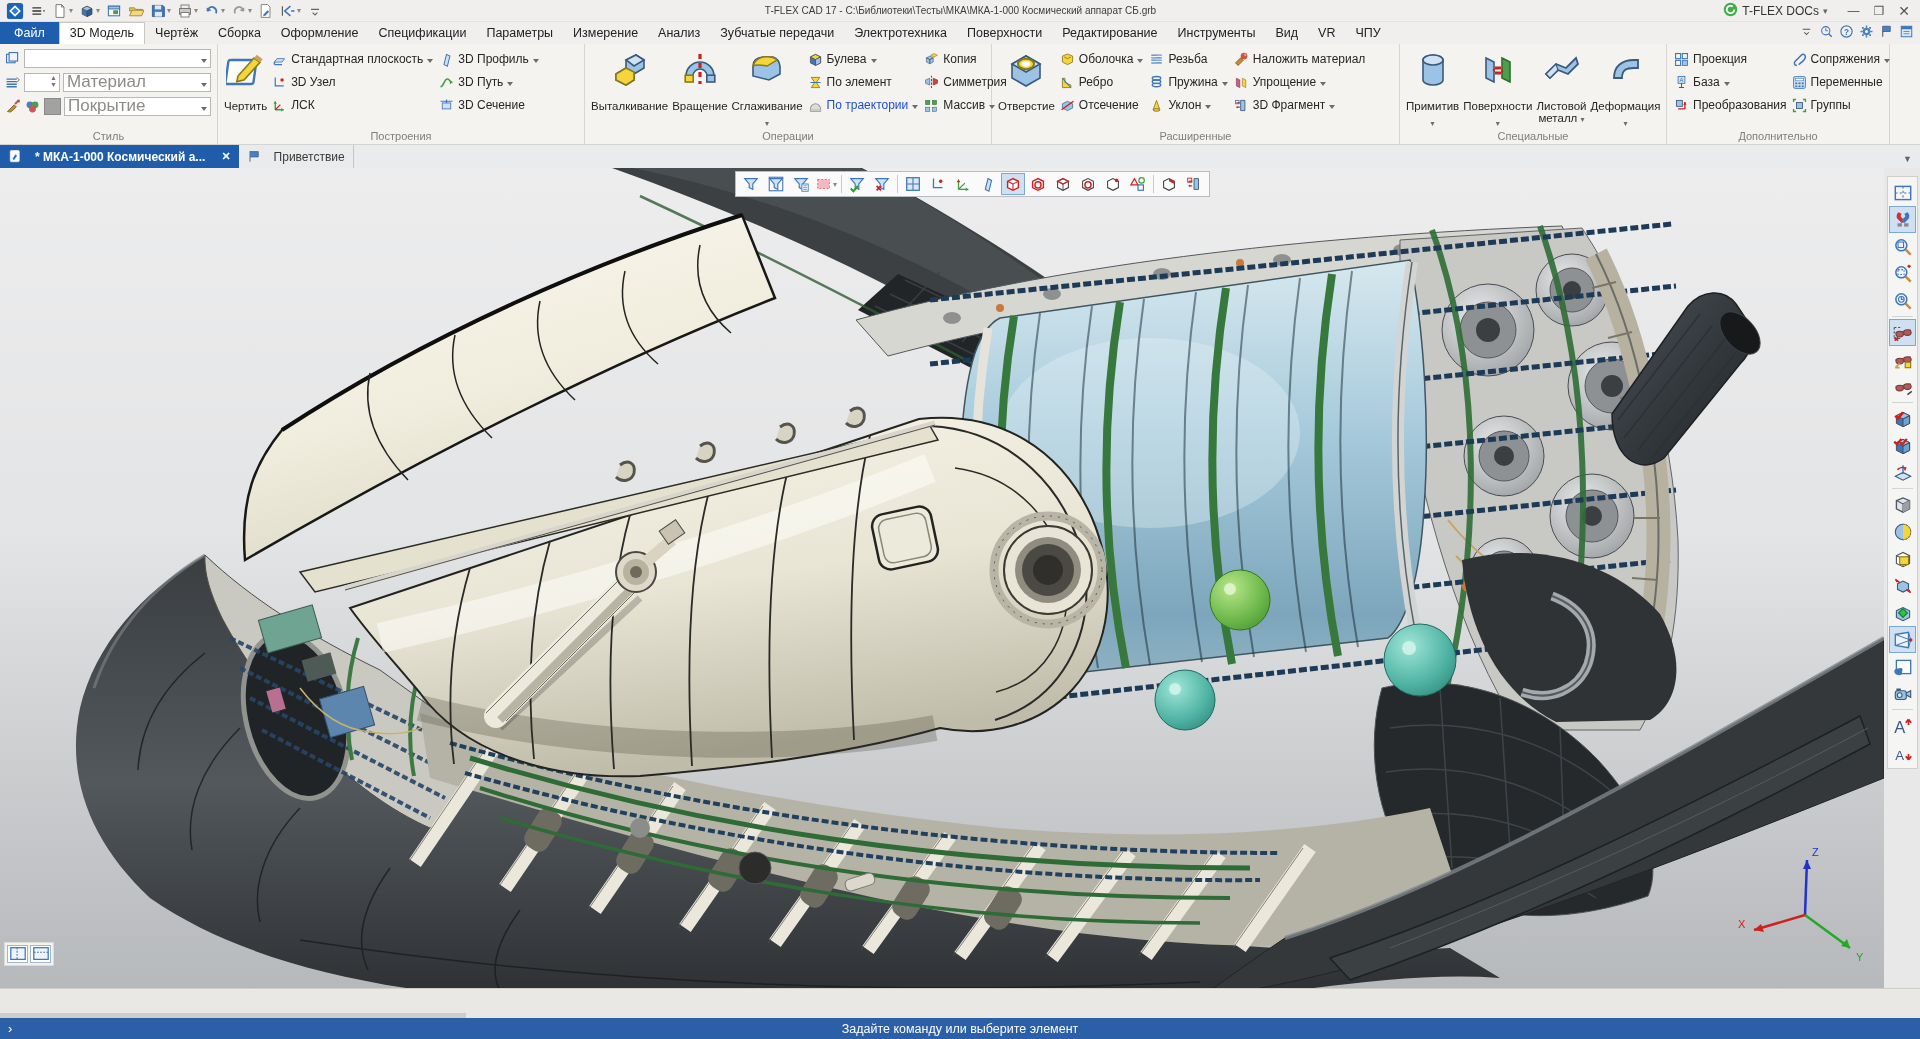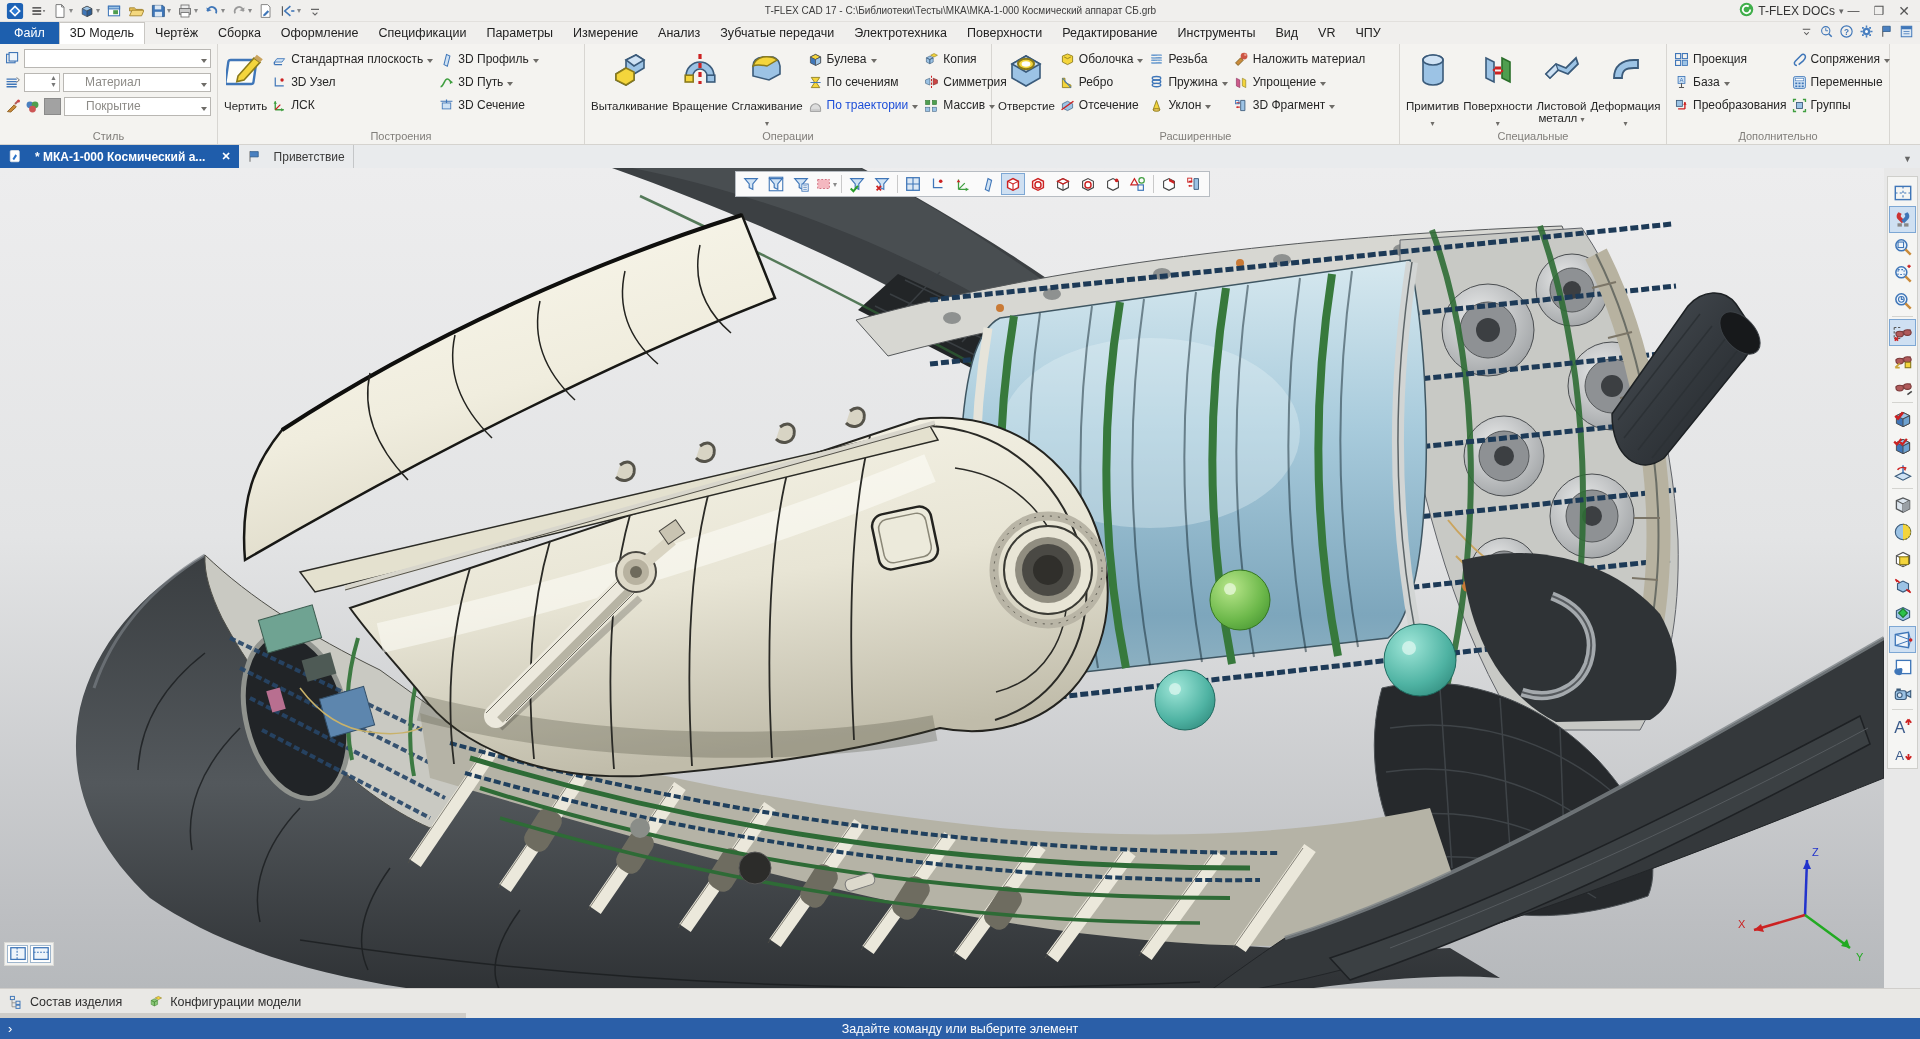--- a/index.html
+++ b/index.html
@@ -1,21 +1,21 @@
 <!DOCTYPE html>
 <html><head>
 <meta charset="utf-8">
 <style>
 *{margin:0;padding:0;box-sizing:border-box;font-family:"Liberation Sans",sans-serif}
 html,body{width:1920px;height:1039px;overflow:hidden;background:#e8e8e8}
 .titlebar{position:absolute;left:0;top:0;width:1920px;height:22px;background:#f0efed;border-bottom:1px solid #e2e0dd;display:flex;align-items:center}
 .qicons{display:flex;align-items:center;gap:2px;padding-left:4px}
 .qbtn{display:flex;align-items:center;height:20px;padding:0 2px}
 .title-text{position:absolute;left:1px;right:0;text-align:center;font-size:10px;color:#3c3c3c;pointer-events:none}
-.tb-right{position:absolute;right:4px;top:0;height:22px;display:flex;align-items:center;gap:4px}
+.tb-right{position:absolute;right:4px;top:0;height:22px;display:flex;align-items:center;gap:20px}
 .docs-btn{display:flex;align-items:center;gap:4px;font-size:12px;color:#333}
 .winctl{display:flex;gap:14px;align-items:center;color:#555;font-size:12px;padding-right:6px}
 .tabsrow{position:absolute;left:0;top:22px;width:1920px;height:22px;background:#f0efed;display:flex;align-items:flex-end}
 .rtab{font-size:12.5px;color:#222;padding:3px 10px 4px;height:22px;display:flex;align-items:center}
 .rtab.file{background:#1d5fae;color:#fff;padding:3px 14px 4px}
 .rtab.active{background:#fff;border:1px solid #c9c7c3;border-bottom:none}
 .tabs-right{position:absolute;right:2px;top:22px;height:22px;display:flex;align-items:center;gap:5px;padding-right:4px}
 .ribbon{position:absolute;left:0;top:44px;width:1920px;height:101px;background:#f4f3f0;border-bottom:1px solid #d5d3cf;display:flex}
 .rgroup{position:relative;height:100%;border-right:1px solid #d8d6d2;flex:none}
 .rgroup .caption{position:absolute;left:0;right:0;bottom:2px;text-align:center;font-size:11px;color:#807e7a}
@@ -25,21 +25,21 @@
 .rib-big .blabel{font-size:11.5px;color:#262626;margin-top:10px;white-space:nowrap;line-height:12px;text-align:center}
 .rib-big .barrow{height:8px}
 .ribcol{display:flex;flex-direction:column;justify-content:flex-start;gap:1px;padding:0 2px;flex:none}
 .rrow{display:flex;align-items:center;height:22px;gap:3px;white-space:nowrap}
 .rrow .rlabel{font-size:12px;color:#262626}
 .rrow.disabled .rlabel{color:#1d4ed8}
 .arr{width:8px;height:8px;position:relative}
 .arr:before{content:"";position:absolute;left:1px;top:4px;border:3px solid transparent;border-top:4px solid #6e6c68}
 .stylegrid{display:flex;flex-direction:column;gap:4px;padding:4px 6px 0 4px;width:100%}
 .srow{display:flex;align-items:center;gap:3px;height:20px}
-.combo{height:19px;background:#fff;border:1px solid #b9b7b3;display:flex;align-items:center;flex:1;position:relative;font-size:12px;color:#8d8b87;padding-left:21px}
+.combo{height:19px;background:#fff;border:1px solid #b9b7b3;display:flex;align-items:center;flex:1;position:relative;font-size:17px;color:#8d8b87;padding-left:3px}
 .combo .arr{position:absolute;right:2px;top:5px}
 .spin{width:36px;height:19px;background:#fff;border:1px solid #b9b7b3;position:relative;flex:none}
 .swatch{width:17px;height:17px;background:#a2a2a2;border:1px solid #8a8a8a;flex:none}
 .icon16{width:17px;height:17px;flex:none}
 .doctabs{position:absolute;left:0;top:145px;width:1920px;height:23px;background:#e9ebed;display:flex;align-items:stretch}
 .dtab{display:flex;align-items:center;gap:12px;padding:0 8px;font-size:12px}
 .dtab.active{background:#1f5dab;color:#fff;font-weight:bold}
 .dtab.idle{color:#3a3a3a;border-right:1px solid #c4c6c8}
 .dtab .x{font-size:11px;margin-left:4px}
 .dt-right{position:absolute;right:2px;top:145px;height:23px;display:flex;align-items:center;padding-right:6px}
@@ -377,21 +377,21 @@
                 <path d="M10,10 L16,7 L16,14 L10,17 Z" fill="#9cc3e5" stroke="#444" stroke-width="0.8"></path>
               </svg></span>
             <span class="rlabel">Булева</span>
             <span class="arr"></span>
           </div>
           <div class="rrow">
             <span class="icon16"><svg width="17" height="17" viewBox="0 0 20 20">
                 <path d="M5,4 h10 l-4,6 4,6 h-10 l4,-6 Z" fill="#f4d53c" stroke="#8a7a1a"></path>
                 <path d="M4,10 h12" stroke="#3f76b8" stroke-width="1.2"></path>
               </svg></span>
-            <span class="rlabel">По сечениям</span>
+            <span class="rlabel">По элемент</span>
           </div>
           <div class="rrow disabled">
             <span class="icon16"><svg width="17" height="17" viewBox="0 0 20 20">
                 <path d="M4,14 a6,6 0 0 1 12,0" fill="#ddd" stroke="#999" stroke-width="1.2"></path>
                 <path d="M4,14 v3 h12 v-3" fill="#ccc" stroke="#999"></path>
               </svg></span>
             <span class="rlabel">По траектории</span>
             <span class="arr"></span>
           </div>
         </div>
@@ -1290,37 +1290,19 @@
     <div class="cbtn" id="cb2">
         <svg width="18" height="18" viewBox="0 0 20 20">
           <rect x="2" y="3" width="16" height="13" fill="#eef4fa" stroke="#3f76b8" stroke-width="1.4"></rect>
           <path d="M2,8 h16" stroke="#3f76b8" stroke-width="1.2" stroke-dasharray="2,1.5"></path>
         </svg>
       </div>
   </div>
 </div>
 
 <div class="panelbar">
-  <div class="ptabs" id="ptabs">
-      <div class="ptab">
-        <svg width="16" height="16" viewBox="0 0 20 20">
-          <rect x="3" y="3" width="5" height="4" fill="none" stroke="#3f76b8" stroke-width="1.2"></rect>
-          <rect x="10" y="9" width="5" height="4" fill="none" stroke="#3f76b8" stroke-width="1.2"></rect>
-          <rect x="10" y="14" width="5" height="4" fill="none" stroke="#3f76b8" stroke-width="1.2"></rect>
-          <path d="M5,7 v9 h5 M5,11 h5" fill="none" stroke="#888" stroke-width="1"></path>
-        </svg>
-        <span>Состав изделия</span>
-      </div>
-      <div class="ptab">
-        <svg width="16" height="16" viewBox="0 0 20 20">
-          <path d="M4,8 L8,6 L12,8 L8,10 Z M4,8 v5 l4,2 v-5 Z M8,10 v5 l4,-2 v-5 Z" fill="#8ac878" stroke="#4a8a3a" stroke-width="0.7"></path>
-          <path d="M9,5 L13,3 L17,5 L13,7 Z" fill="#f4d53c" stroke="#8a7a1a" stroke-width="0.7"></path>
-        </svg>
-        <span>Конфигурации модели</span>
-      </div>
-    </div>
   <div class="pstrip"></div>
 </div>
 
 <div class="statusbar">
   <span class="chev">›</span>
   <span>Задайте команду или выберите элемент</span>
 </div>
 
 </body></html>

